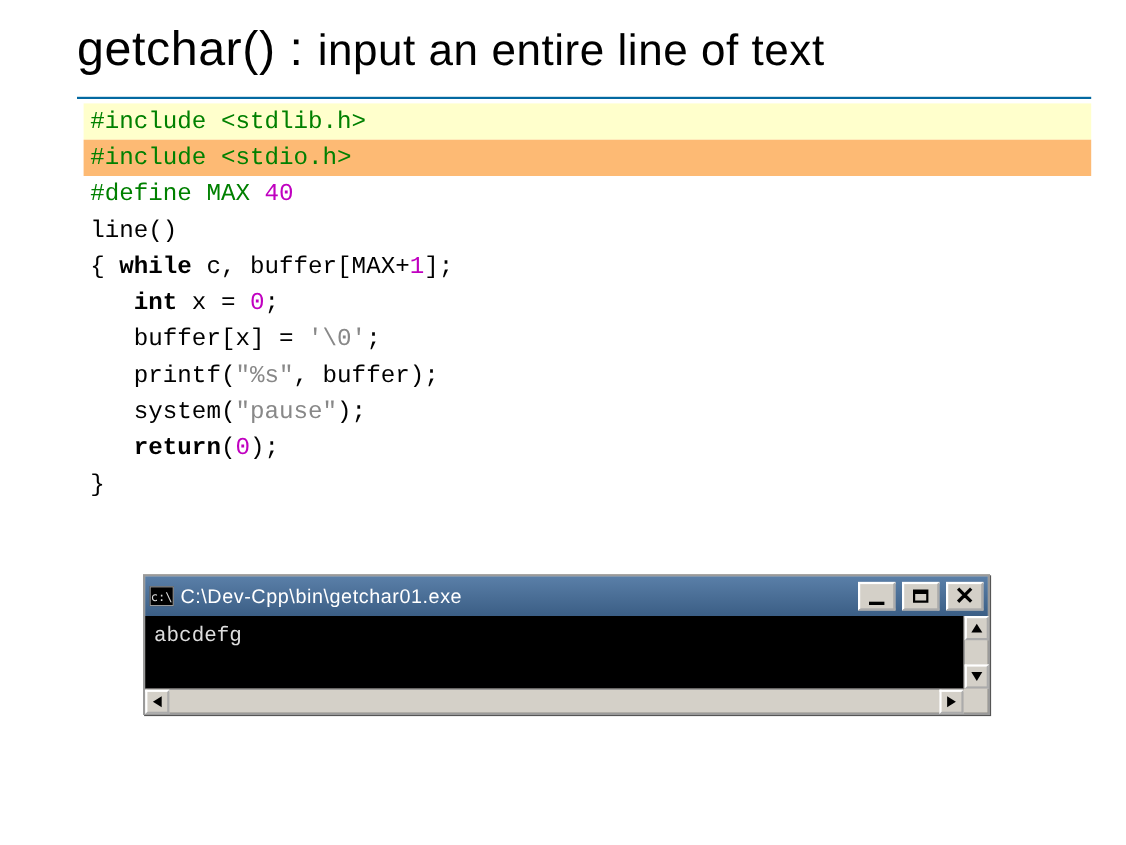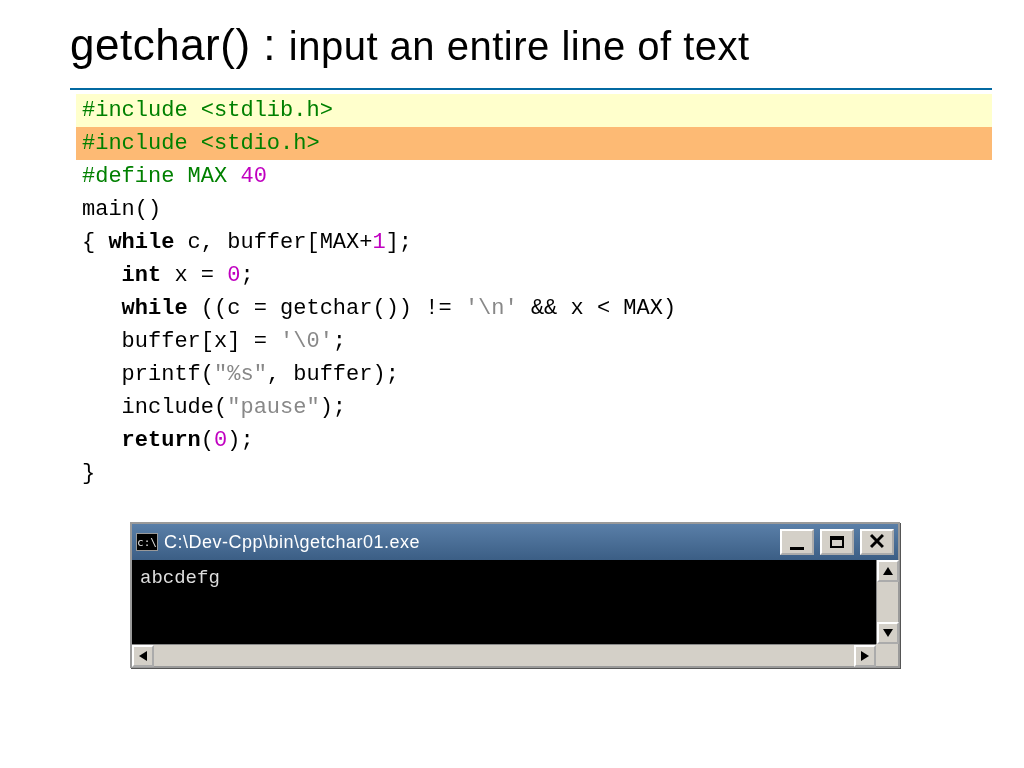--- a/index.html
+++ b/index.html
@@ -90,21 +90,21 @@
   .titlebar .btn .max { width: 14px; height: 12px; border: 2px solid #000; border-top-width: 4px; }
 
   .term-body {
     position: relative;
     background: #000;
     color: #ddd;
     font-family: "Lucida Console", "Courier New", monospace;
     font-size: 19px;
     line-height: 1.3;
     padding: 6px 8px 32px 8px;
-    height: 106px;
+    height: 88px;
   }
   .term-body .out { white-space: pre; }
   .term-body .cursor {
     display: inline-block;
     width: 12px; height: 3px;
     background: #ddd;
     vertical-align: -2px;
   }
 
   .vscroll {
@@ -151,27 +151,26 @@
 
 <div class="slide">
   <h1 class="title">
     <span>getchar() : </span><span class="sub">input an entire line of text</span>
   </h1>
 
   <div class="editor">
     <div class="line hl-yellow"><span class="kw-green">#include &lt;stdlib.h&gt;</span></div>
     <div class="line hl-green"><span class="kw-green">#include &lt;stdio.h&gt;</span></div>
     <div class="line"><span class="kw-green">#define MAX </span><span class="num">40</span></div>
-    <div class="line">main()</div>
+    <div class="line">line()</div>
     <div class="line"><span>{ </span><span class="kw-bold">while</span><span> c, buffer[MAX+</span><span class="num">1</span><span>];</span></div>
     <div class="line"><span>   </span><span class="kw-bold">int</span><span> x = </span><span class="num">0</span><span>;</span></div>
-    <div class="line"><span>   </span><span class="kw-bold">while</span><span> ((c = getchar()) != </span><span class="str">'\n'</span><span> &amp;&amp; x &lt; MAX)</span></div>
     <div class="line"><span>   buffer[x] = </span><span class="str">'\0'</span><span>;</span></div>
     <div class="line"><span>   printf(</span><span class="str">"%s"</span><span>, buffer);</span></div>
-    <div class="line"><span>   include(</span><span class="str">"pause"</span><span>);</span></div>
+    <div class="line"><span>   system(</span><span class="str">"pause"</span><span>);</span></div>
     <div class="line"><span>   </span><span class="kw-bold">return</span><span>(</span><span class="num">0</span><span>);</span></div>
     <div class="line">}</div>
   </div>
 </div>
 
 <div class="console">
   <div class="titlebar">
     <div class="icon">c:\</div>
     <div class="caption">C:\Dev-Cpp\bin\getchar01.exe</div>
     <div class="btn">

